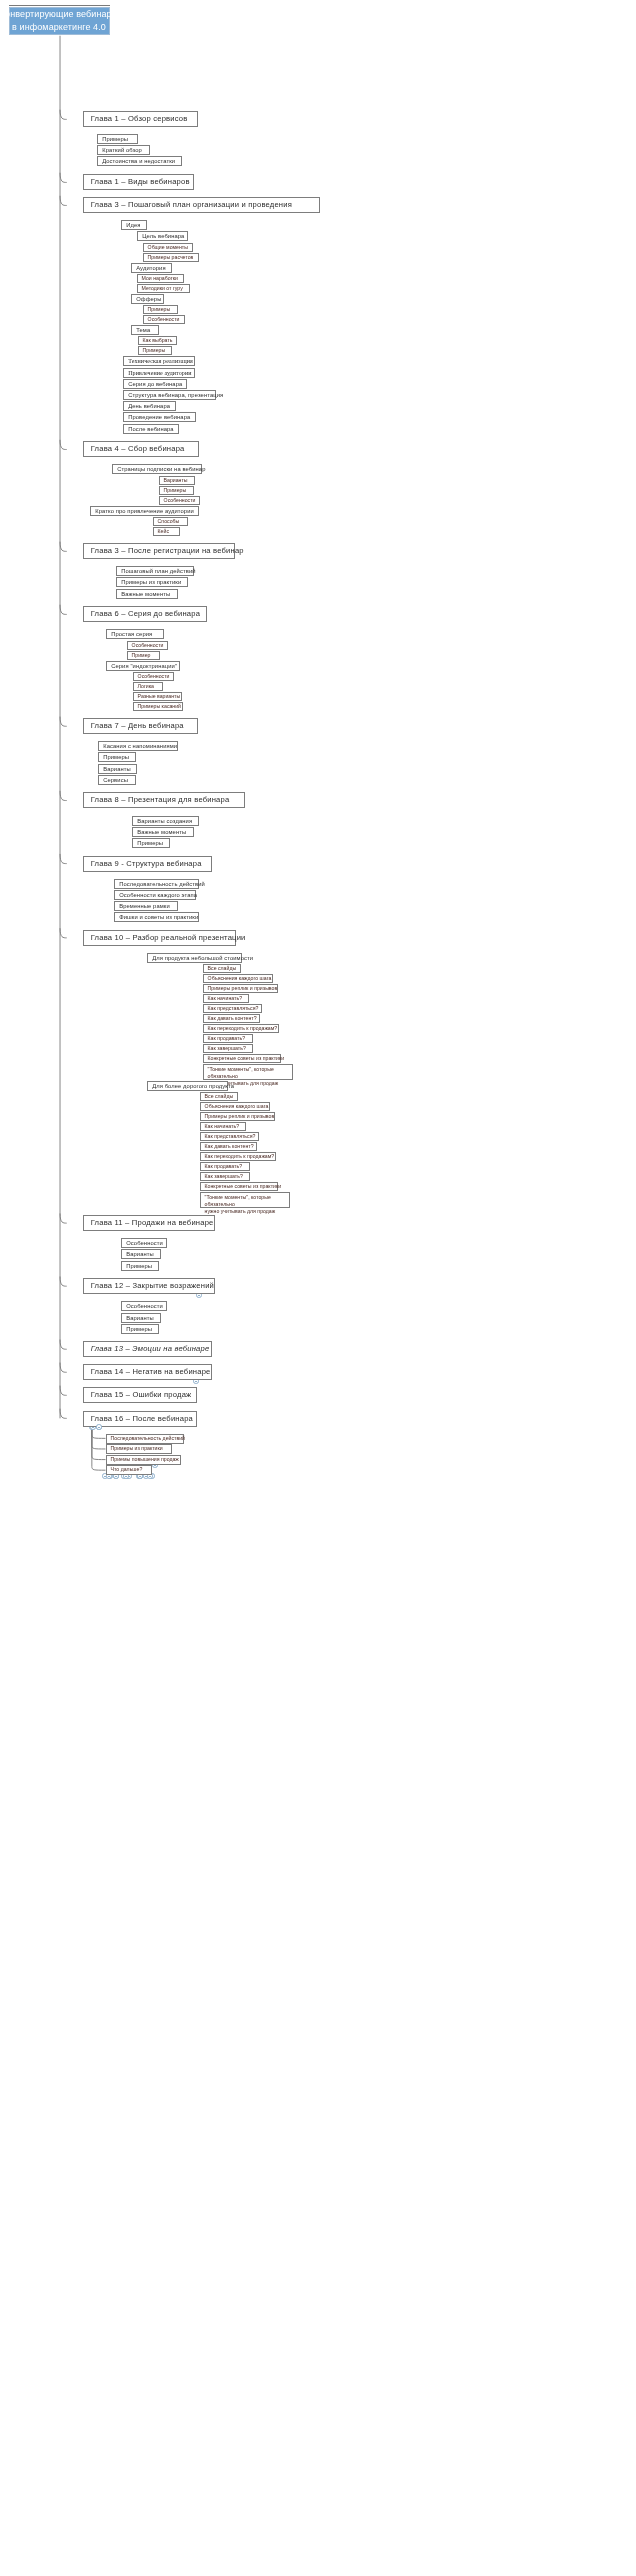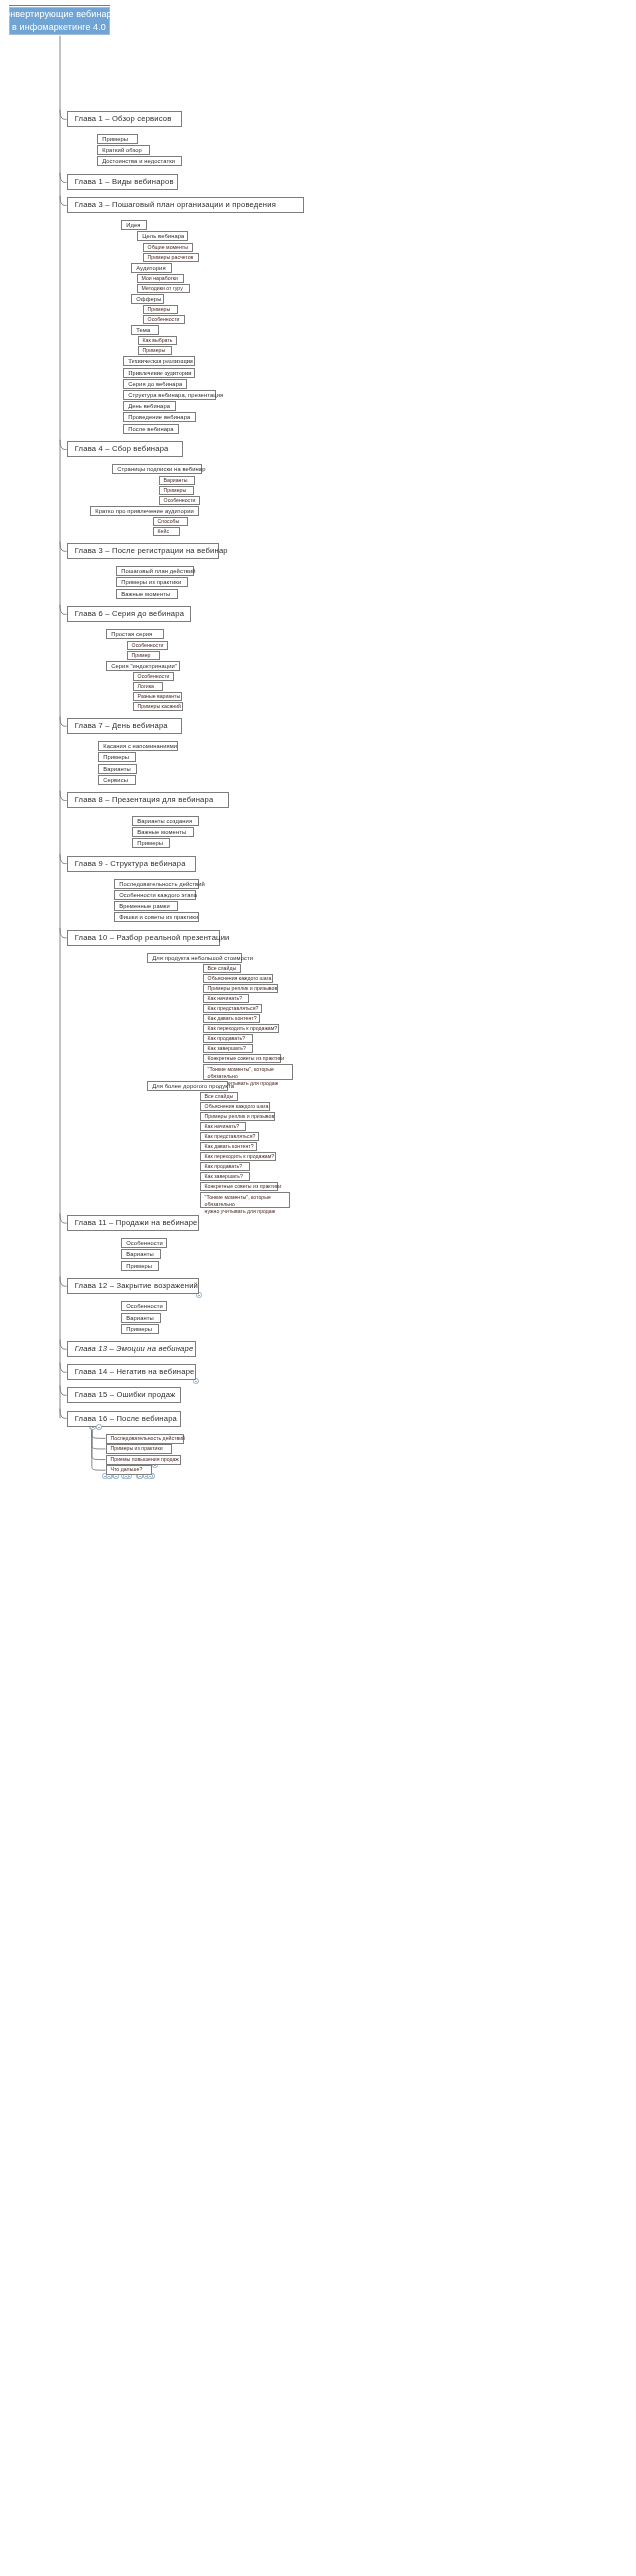--- a/index.html
+++ b/index.html
@@ -54,20 +54,21 @@
     line-height:1.45;
     padding:2.4px 6px;
   }
   
   .chapter{
     font-size:7.6px;
     color:#2b2b2b;
     padding:0 6.7px;
     letter-spacing:0.2px;
     font-weight:400;
+    margin-left:16px;
   }
   
   .lvl2{
     font-size:5.8px;
     color:#2d2d2d;
     padding:0 4.2px;
     letter-spacing:0.1px;
   }
   
   .lvl3{

